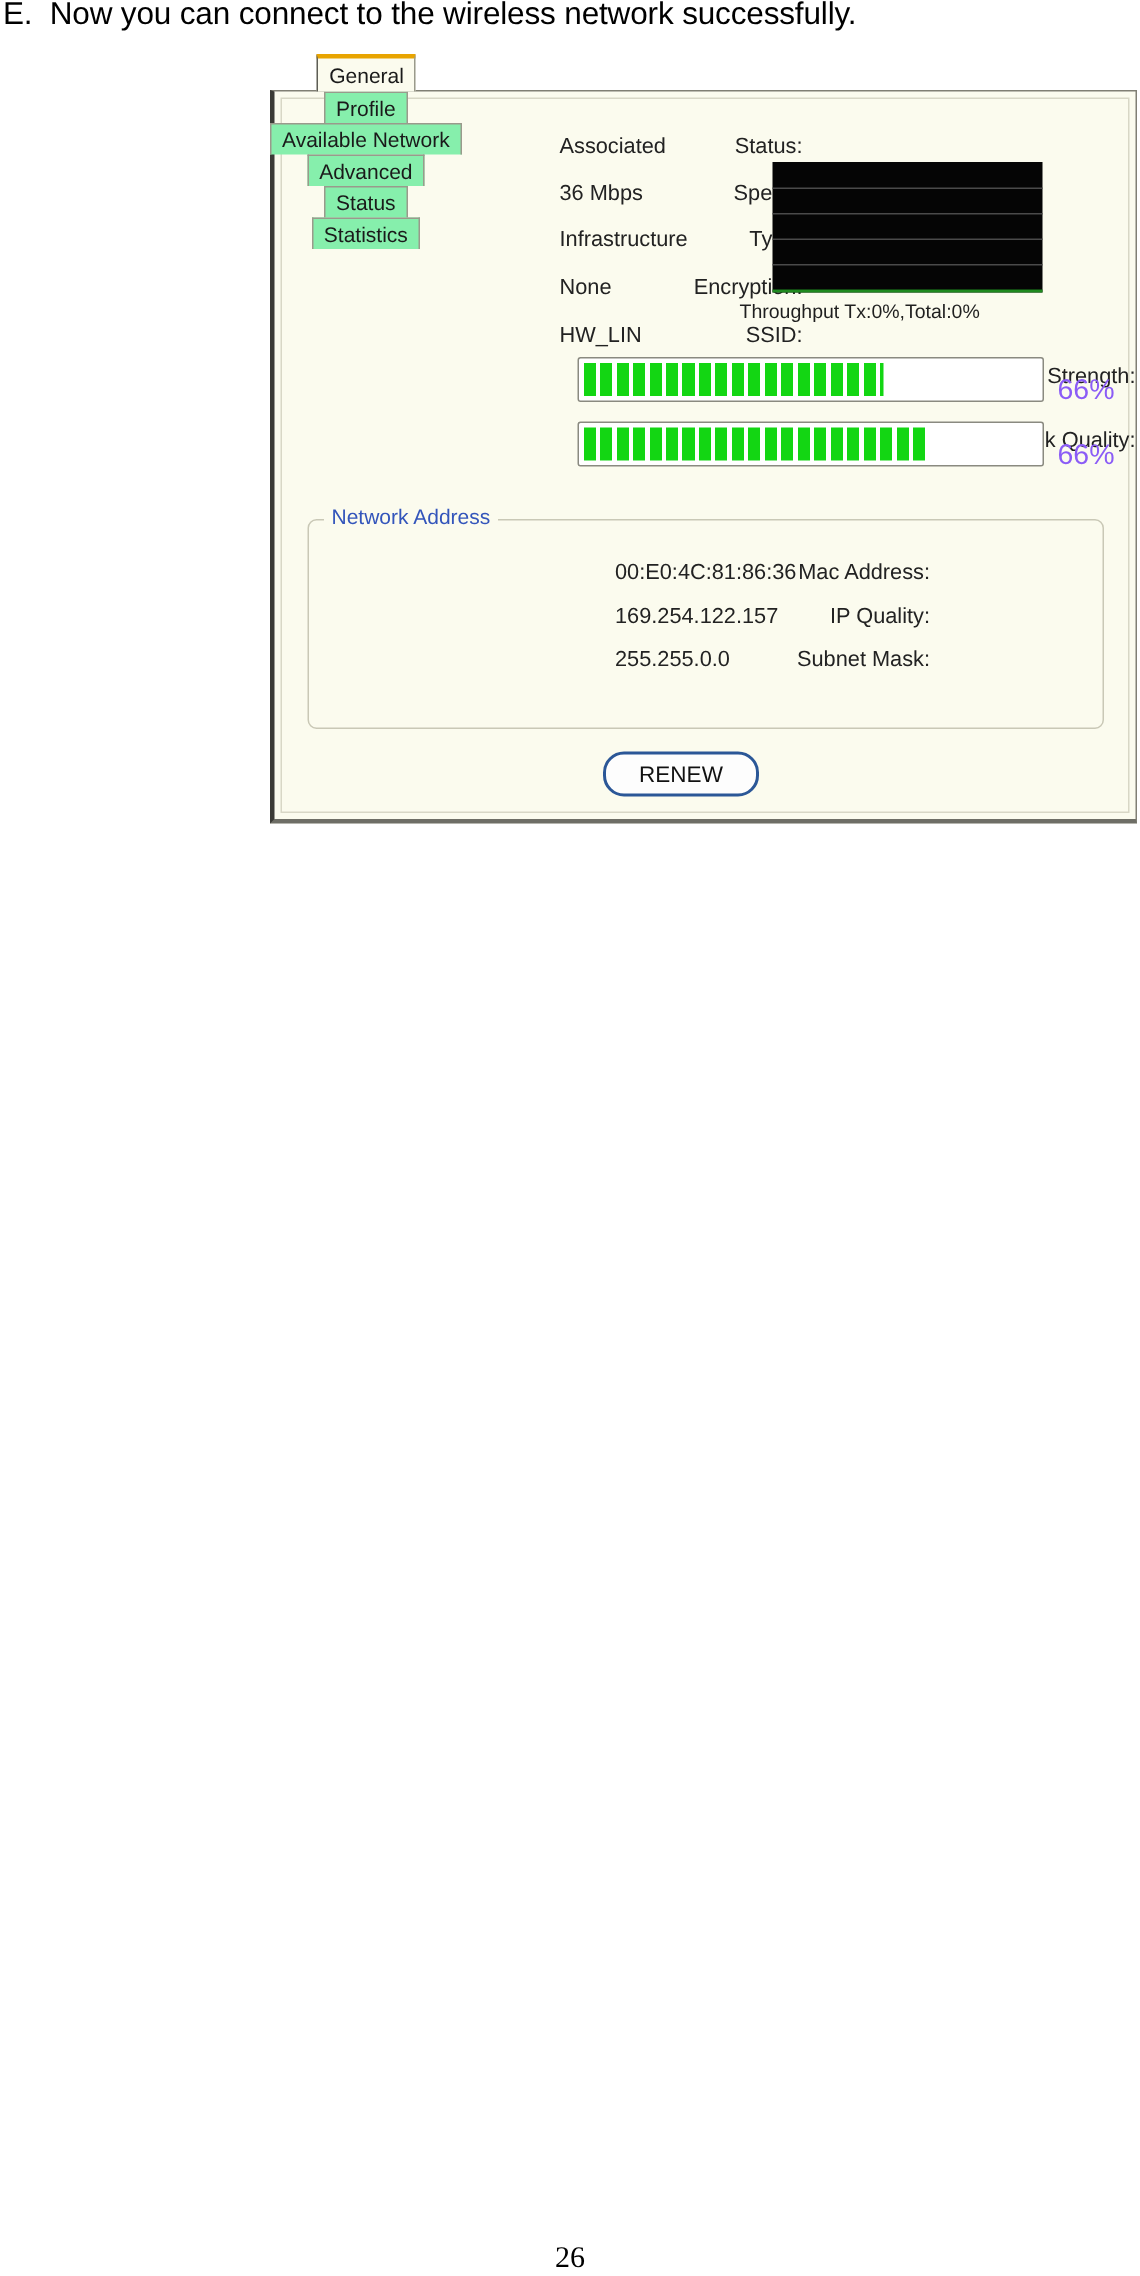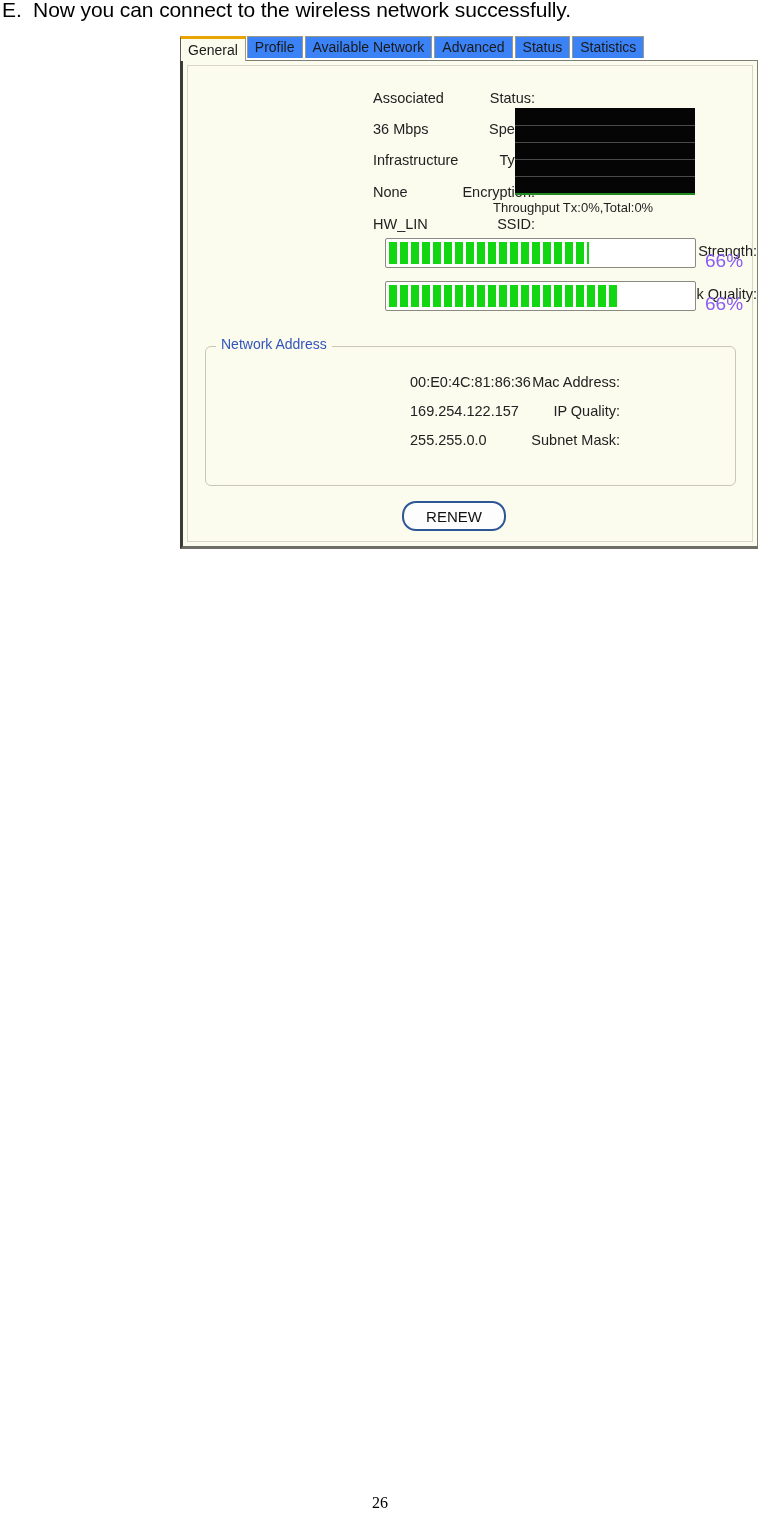--- a/index.html
+++ b/index.html
@@ -38,31 +38,32 @@
     box-sizing: border-box;
   }
 
   
   .tabstrip {
     position: absolute;
     left: 0;
     top: 0;
     height: 25px;
     display: flex;
-    align-items: flex-start;
+    align-items: center;
     z-index: 4;
+    flex-direction: column;
   }
   .tab {
     box-sizing: border-box;
     height: 22px;
     line-height: 20px;
     padding: 0 7px 0 7px;
     font-size: 14px;
     color: #1a1a1a;
-    background: #3b82f6;
+    background: #86efac;
     border: 1px solid #9a9a8c;
     border-bottom: none;
     margin-right: 2px;
     white-space: nowrap;
     font-family: "Liberation Sans", sans-serif;
   }
   .tab.active {
     height: 25px;
     line-height: 23px;
     background: #fbfbee;
@@ -253,21 +254,21 @@
   }
 
   
   .page-number {
     position: absolute;
     left: 0;
     top: 1494px;
     width: 760px;
     text-align: center;
     font-family: "Liberation Serif", serif;
-    font-size: 16px;
+    font-size: 20px;
     color: #000000;
   }
 </style>
 </head>
 <body>
 
 <div class="doc-heading">E.  Now you can connect to the wireless network successfully.</div>
 
 <div class="dialog">
 

